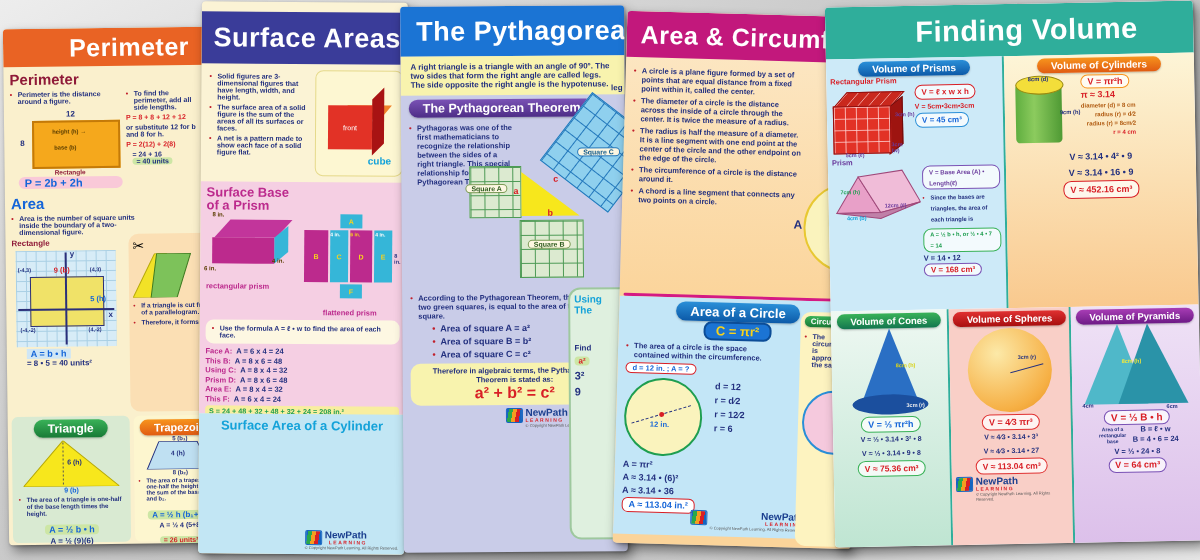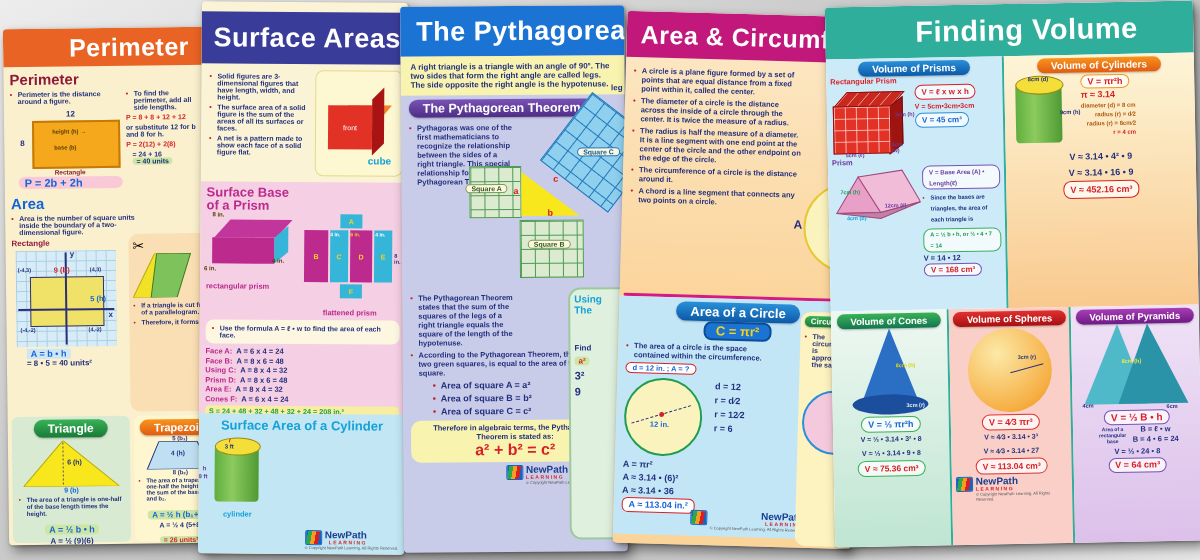--- a/index.html
+++ b/index.html
@@ -273,56 +273,45 @@
       </div>
       <div class="usebox">
           <div class="bu">Use the formula A = ℓ • w to find the area of each face.</div>
         </div>
       <div>
         <div class="facel">
             <span class="mag">Face A:</span>
             <span class="navy">A = 6 x 4 = 24</span>
           </div>
         <div class="facel">
-            <span class="mag">Face B:</span>
+            <span class="mag">This B:</span>
             <span class="navy">A = 8 x 6 = 48</span>
           </div>
         <div class="facel">
             <span class="mag">Using C:</span>
             <span class="navy">A = 8 x 4 = 32</span>
           </div>
         <div class="facel">
             <span class="mag">Prism D:</span>
             <span class="navy">A = 8 x 6 = 48</span>
           </div>
         <div class="facel">
             <span class="mag">Area E:</span>
             <span class="navy">A = 8 x 4 = 32</span>
           </div>
         <div class="facel">
-            <span class="mag">Cones F:</span>
+            <span class="mag">This F:</span>
             <span class="navy">A = 6 x 4 = 24</span>
           </div>
       </div>
       <div class="sumline"><span class="green">S = 24 + 48 + 32 + 48 + 32 + 24 = 208 in.²</span></div>
     </div>
     <div class="p2-blue">
       <div class="cyanc" style="font-size:13px;font-weight:bold;text-align:center;">Surface Area of a Cylinder</div>
       <div style="display:flex;gap:10px;margin-top:3px;">
-        <div style="width:66px;text-align:center;">
-          <div class="cyl" style="margin:0 auto;">
-            <div class="cyl-body"></div>
-              <div class="cyl-top"></div>
-            <span class="lbl red" style="left:18px;top:2px;font-size:6px;">r</span>
-            <span class="lbl navy" style="left:14px;top:8px;font-size:6px;">3 ft</span>
-            <span class="lbl purp" style="left:-8px;top:30px;font-size:6px;">h</span>
-            <span class="lbl purp" style="left:-12px;top:38px;font-size:6px;">9 ft</span>
-          </div>
-          <div class="cyanc" style="font-weight:bold;font-size:7.5px;">cylinder</div>
-        </div>
       </div>
       <div style="position:absolute;right:6px;bottom:4px;text-align:right;">
         <div class="logo">
           <div class="logo-books"></div>
           <div>
               <div class="logo-name">NewPath</div>
                <div class="logo-sub">LEARNING</div>
             </div>
         </div>
         <div class="logo-copy">© Copyright NewPath Learning. All Rights Reserved.</div>
@@ -348,21 +337,20 @@
           <div class="gridg" style="left:-44px;top:44px;width:50px;height:50px;"></div>
           <span class="sqlabel" style="left:-48px;top:62px;">Square A</span>
           <div class="tri-y" style="left:8px;top:50px;"></div>
           <div class="gridg" style="left:6px;top:98px;width:62px;height:56px;"></div>
           <span class="sqlabel" style="left:14px;top:118px;">Square B</span>
           <span class="lbl red" style="left:0px;top:64px;font-size:9px;">a</span>
           <span class="lbl red" style="left:34px;top:86px;font-size:9px;">b</span>
           <span class="lbl red" style="left:40px;top:52px;font-size:9px;">c</span>
         </div>
       </div>
-      <div class="bu" style="width:100px;">The Pythagorean Theorem states that the sum of the squares of the legs of a right triangle equals the square of the length of the hypotenuse.</div>
       <div class="bu">According to the Pythagorean Theorem, the sum of the two green squares, is equal to the area of the blue square.</div>
       <div style="margin-left:22px;">
         <div class="bu" style="font-size:9px;">Area of square A = a²</div>
         <div class="bu" style="font-size:9px;">Area of square B = b²</div>
         <div class="bu" style="font-size:9px;">Area of square C = c²</div>
       </div>
       <div class="thbox">
         <div class="navy" style="font-weight:bold;font-size:7.5px;">Therefore in algebraic terms, the Pythagorean Theorem is stated as:</div>
         <div class="red" style="font-weight:bold;font-size:16px;">a² + b² = c²</div>
       </div>

